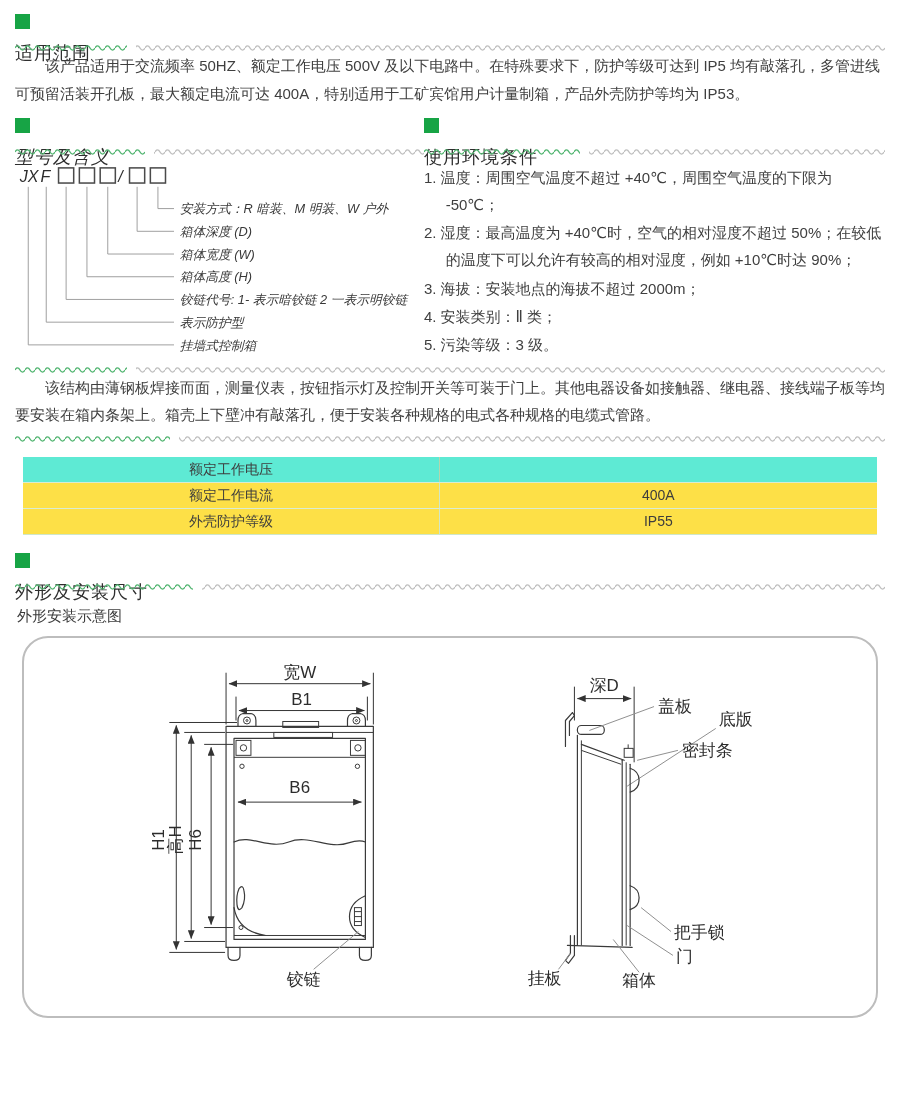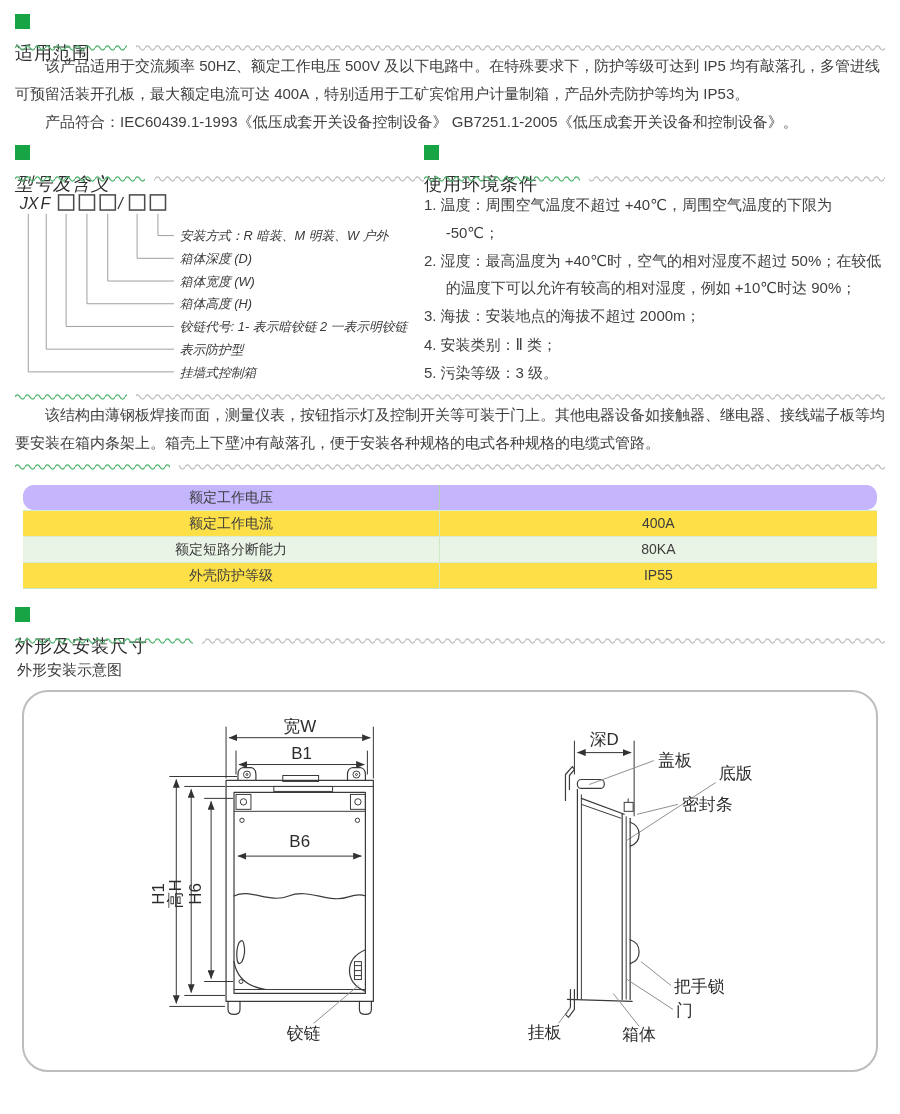--- a/index.html
+++ b/index.html
@@ -22,21 +22,21 @@
   .col-right{width:53%;}
   .model-svg{margin-top:10px;display:block;width:100%;}
   .env-list{margin:8px 0 0;padding:0;list-style:none;}
   .env-list div{font-size:15px;line-height:1.82;color:#3f3f3f;padding-left:1.45em;text-indent:-1.45em;margin-bottom:1px;}
 
   
   .param-table{margin:14px 8px 0;border-bottom:1px solid #cfe6c9;}
   .prow{display:grid;grid-template-columns:48.8% 51.2%;}
   .prow > div{text-align:center;font-size:14px;line-height:25px;height:25px;color:#3d3d3d;}
   .prow > div:first-child{border-right:1px solid #cfe6c9;}
-  .prow.r1{background:#c4b5fd;border-radius:11px;}
+  .prow.r1{background:#5eead4;}
   .prow.r1 > div:first-child{border-right-color:#b6d5ad;}
   .prow.r2,.prow.r4{background:#fde047;border-top:1px solid #d9ecd3;}
   .prow.r3{background:#eaf4e6;border-top:1px solid #d9ecd3;}
 
   
   .diagram-caption{font-size:15px;color:#3a3a3a;margin:16px 0 10px 2px;}
   .panel{border:2px solid #bdbdbd;border-radius:26px;height:378px;margin:0 7px;overflow:hidden;}
   .panel svg{display:block;width:100%;height:100%;}
 
   .draw{stroke:#3a3a3a;stroke-width:1.2;fill:none;stroke-linejoin:round;stroke-linecap:round;}
@@ -68,21 +68,20 @@
   <div class="sec-head">
     <span class="sq"></span>
     <h2>适用范围</h2>
   </div>
   <svg class="wave" height="8">
     <rect width="112" height="8" fill="url(#wave-green)"></rect>
     <rect x="121" width="1000" height="8" fill="url(#wave-gray)"></rect>
   </svg>
   <div class="para-block">
     <p class="body-text">该产品适用于交流频率 50HZ、额定工作电压 500V 及以下电路中。在特殊要求下，防护等级可达到 IP5 均有敲落孔，多管进线可预留活装开孔板，最大额定电流可达 400A，特别适用于工矿宾馆用户计量制箱，产品外壳防护等均为 IP53。</p>
-    <p class="body-text">产品符合：IEC60439.1-1993《低压成套开关设备控制设备》 GB7251.1-2005《低压成套开关设备和控制设备》。</p>
   </div>
 
   <div class="cols">
 
     <div class="col-left">
       <div class="sec-head">
         <span class="sq"></span>
         <h2>型号及含义</h2>
       </div>
       <svg class="wave" height="8">
@@ -157,24 +156,20 @@
   </svg>
 
   <div class="param-table">
     <div class="prow r1">
       <div>额定工作电压</div>
     </div>
     <div class="prow r2">
       <div>额定工作电流</div>
       <div>400A</div>
     </div>
-    <div class="prow r3">
-      <div>额定短路分断能力</div>
-      <div>80KA</div>
-    </div>
     <div class="prow r4">
       <div>外壳防护等级</div>
       <div>IP55</div>
     </div>
   </div>
 
   <div class="sec-head" style="margin-top:18px">
     <span class="sq"></span>
     <h2>外形及安装尺寸</h2>
   </div>

